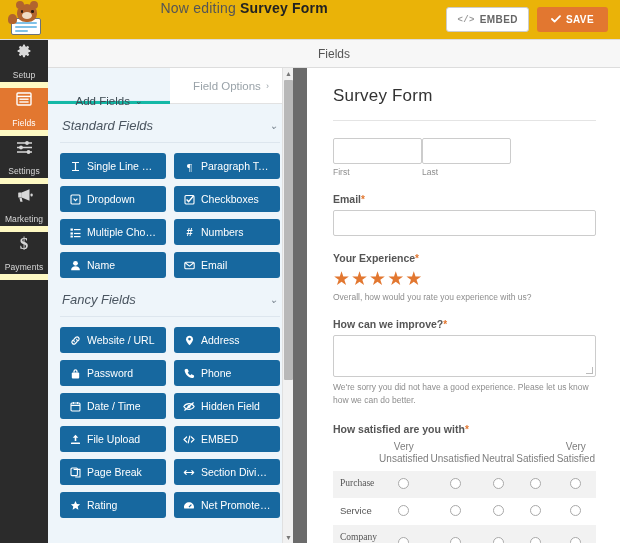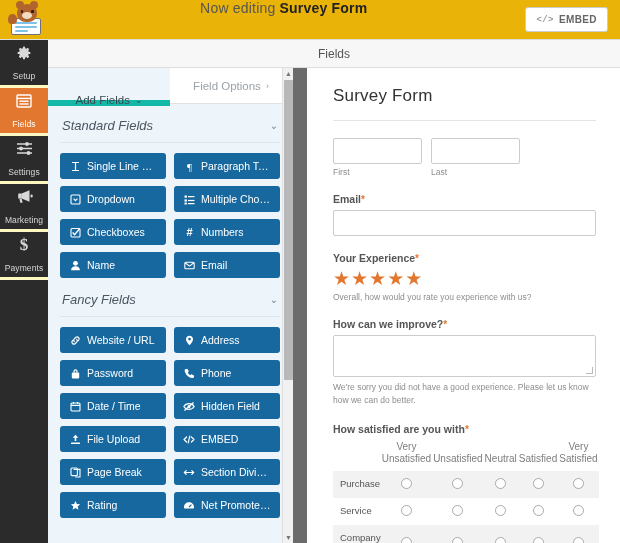--- a/index.html
+++ b/index.html
@@ -73,21 +73,21 @@
   }
 
   
   .rail {
     position:absolute; left:0; top:40px; width:48px; height:503px;
     background:#2b2b2b;
   }
   .rail-item {
     width:48px; height:48px; display:flex; flex-direction:column;
     align-items:center; justify-content:center; gap:10px;
-    color:#d8d8d8; cursor:pointer; border-bottom:3px solid #fef9c3;
+    color:#d8d8d8; cursor:pointer; border-bottom:6px solid #fef9c3;
   }
   .rail-item.active { background:#e27730; color:#fff; }
   .rail-label { font-size:8.5px; letter-spacing:.1px; }
   .rail-ico { height:17px; display:flex; align-items:center; justify-content:center; }
   .rail-ico svg { display:block; }
 
   
   .subhead {
     position:absolute; left:48px; top:40px; width:572px; height:28px;
     background:#f7f7f7; border-bottom:1px solid #ddd;
@@ -98,21 +98,21 @@
   
   .panel {
     position:absolute; left:48px; top:68px; width:244px; height:475px;
     background:#eef5fa; overflow:hidden;
   }
   .panel-tabs { display:flex; height:36px; }
   .ptab {
     flex:1; display:flex; align-items:center; justify-content:center; gap:5px;
     font-size:11.5px; cursor:pointer;
   }
-  .ptab.active { background:#e3eff8; color:#3d4a52; border-bottom:6px solid #14b8a6;margin-top:32px; }
+  .ptab.active { background:#e3eff8; color:#3d4a52; border-bottom:3px solid #14b8a6;margin-top:32px; }
   .ptab.inactive { background:#ffffff; color:#9aa3a9; border-bottom:1px solid #e2e2e2; }
   .ptab .caret { font-size:9px; }
 
   .group { padding:0 12px; }
   .group-head {
     display:flex; align-items:center; justify-content:space-between;
     padding:14px 2px 9px 2px; font-size:13px; color:#4a5560;
     border-bottom:1px solid #dde6ee; margin-bottom:10px; cursor:pointer;font-style:italic;
   }
   .group-head .caret { font-size:10px; color:#7b8791; }
@@ -159,21 +159,21 @@
     font-size:17px; color:#333; font-weight:normal; letter-spacing:.2px;
     padding-bottom:14px; border-bottom:1px solid #e4e4e4; margin-bottom:17px;
   }
   .field { margin-bottom:16px; }
   .flabel { font-size:10.5px; color:#555; font-weight:bold; margin-bottom:5px; display:block; }
   .req { color:#e27730; font-size:10px; }
   .sublabel { font-size:8.5px; color:#8d8d8d; margin-top:3px; }
   .inp {
     border:1px solid #ccc; background:#fff; height:26px; border-radius:2px;
   }
-  .name-row { display:flex; gap:9px; }
+  .name-row { display:flex; gap:0; }
   .name-col { width:89px; }
   .inp.full { width:100%; }
   .stars { display:flex; gap:1px; margin-bottom:4px; }
   .star { color:#e27730; font-size:19px; line-height:19px; cursor:pointer; }
   .ta {
     border:1px solid #ccc; background:#fff; width:100%; height:42px; border-radius:2px;
     position:relative;
   }
   .ta:after{
     content:""; position:absolute; right:2px; bottom:2px; width:6px; height:6px;
@@ -184,21 +184,21 @@
   .likert { width:100%; border-collapse:collapse; margin-top:6px; }
   .likert th {
     font-size:10px; color:#7d7d7d; font-weight:normal; text-align:center;
     padding:0 1px 5px 1px; line-height:1.25; vertical-align:bottom;
   }
   .likert th.rowhdr { width:58px; }
   .likert td {
     text-align:center; padding:7px 0; font-size:9.5px; color:#555;
   }
   .likert td.rowlbl { text-align:left; padding-left:7px; line-height:1.25; }
-  .likert tr.alt td { background:#f2f2f2; }
+  .likert tr.alt td { background:#f2f2f2;font-family:Liberation Serif, serif; }
   .radio {
     display:inline-block; width:11px; height:11px; border-radius:50%;
     border:1.2px solid #a9a9a9; background:#fff; cursor:pointer;
   }
 </style>
 </head>
 <body>
 
 <div class="app">
 
@@ -222,20 +222,28 @@
     <div class="editing-title">
       <span>Now editing</span>
       <b>Survey Form</b>
     </div>
 
     <div class="hdr-actions">
       <div class="btn-embed">
         <span class="code">&lt;/&gt;</span>
         <span>EMBED</span>
       </div>
+      <div class="btn-save">
+        <span>
+          <svg width="10" height="8" viewBox="0 0 10 8">
+              <path d="M1 4 L3.6 6.6 L9 1.2" stroke="#fff" stroke-width="1.8" fill="none" stroke-linecap="round" stroke-linejoin="round"></path>
+            </svg>
+        </span>
+        <span>SAVE</span>
+      </div>
     </div>
   </div>
 
   <div class="rail">
 
     <div class="rail-item">
       <span class="rail-ico">
         <svg width="16" height="16" viewBox="0 0 16 16" fill="currentColor">
           <path d="M8 5.2a2.8 2.8 0 100 5.6 2.8 2.8 0 000-5.6zm0 4.1a1.3 1.3 0 110-2.6 1.3 1.3 0 010 2.6z"></path>
           <path d="M14 6.9l-1.3-.2a4.9 4.9 0 00-.5-1.2l.8-1a.5.5 0 000-.6l-1-1a.5.5 0 00-.6 0l-1 .8a4.9 4.9 0 00-1.2-.5L9 1.9a.5.5 0 00-.5-.4h-1a.5.5 0 00-.5.4l-.2 1.3a4.9 4.9 0 00-1.2.5l-1-.8a.5.5 0 00-.6 0l-1 1a.5.5 0 000 .6l.8 1a4.9 4.9 0 00-.5 1.2L2 6.9a.5.5 0 00-.4.5v1a.5.5 0 00.4.5l1.3.2c.1.4.3.8.5 1.2l-.8 1a.5.5 0 000 .6l1 1a.5.5 0 00.6 0l1-.8c.4.2.8.4 1.2.5l.2 1.3a.5.5 0 00.5.4h1a.5.5 0 00.5-.4l.2-1.3c.4-.1.8-.3 1.2-.5l1 .8a.5.5 0 00.6 0l1-1a.5.5 0 000-.6l-.8-1c.2-.4.4-.8.5-1.2l1.3-.2a.5.5 0 00.4-.5v-1a.5.5 0 00-.4-.5z"></path>
@@ -341,40 +349,40 @@
             <svg width="11" height="11" viewBox="0 0 11 11" fill="none" stroke="#fff" stroke-width="1.1">
                 <rect x="1" y="1" width="9" height="9" rx="1"></rect>
                 <path d="M3.6 4.6L5.5 6.6 7.4 4.6" stroke-width="1.2"></path>
               </svg>
           </span>
           <span class="ft">Dropdown</span>
         </div>
 
         <div class="fbtn">
           <span class="fi">
+            <svg width="11" height="11" viewBox="0 0 11 11" fill="none" stroke="#fff" stroke-width="1.1">
+                <rect x="1" y="1.5" width="9" height="8.5" rx="1"></rect>
+                <path d="M2.6 5.6L4.6 7.6 9.6 1.8" stroke-width="1.4"></path>
+              </svg>
+          </span>
+          <span class="ft">Checkboxes</span>
+        </div>
+
+        <div class="fbtn">
+          <span class="fi">
             <svg width="11" height="11" viewBox="0 0 11 11" fill="#fff">
                 <rect x="0.5" y="1.5" width="2.4" height="2.2"></rect>
                 <rect x="4" y="2" width="6.5" height="1.2"></rect>
                 <rect x="0.5" y="5.4" width="2.4" height="2.2"></rect>
                 <rect x="4" y="5.9" width="6.5" height="1.2"></rect>
                 <rect x="0.5" y="8.6" width="2.4" height="1.9"></rect>
                 <rect x="4" y="9" width="6.5" height="1.2"></rect>
               </svg>
           </span>
           <span class="ft">Multiple Choice</span>
-        </div>
-
-        <div class="fbtn">
-          <span class="fi">
-            <svg width="11" height="11" viewBox="0 0 11 11" fill="none" stroke="#fff" stroke-width="1.1">
-                <rect x="1" y="1.5" width="9" height="8.5" rx="1"></rect>
-                <path d="M2.6 5.6L4.6 7.6 9.6 1.8" stroke-width="1.4"></path>
-              </svg>
-          </span>
-          <span class="ft">Checkboxes</span>
         </div>
 
         <div class="fbtn">
           <span class="fi">
             <svg width="11" height="11" viewBox="0 0 11 11">
                 <text x="5.5" y="9" text-anchor="middle" font-family="Liberation Sans, sans-serif" font-size="11" font-weight="bold" fill="#fff">#</text>
               </svg>
           </span>
           <span class="ft">Numbers</span>
         </div>

